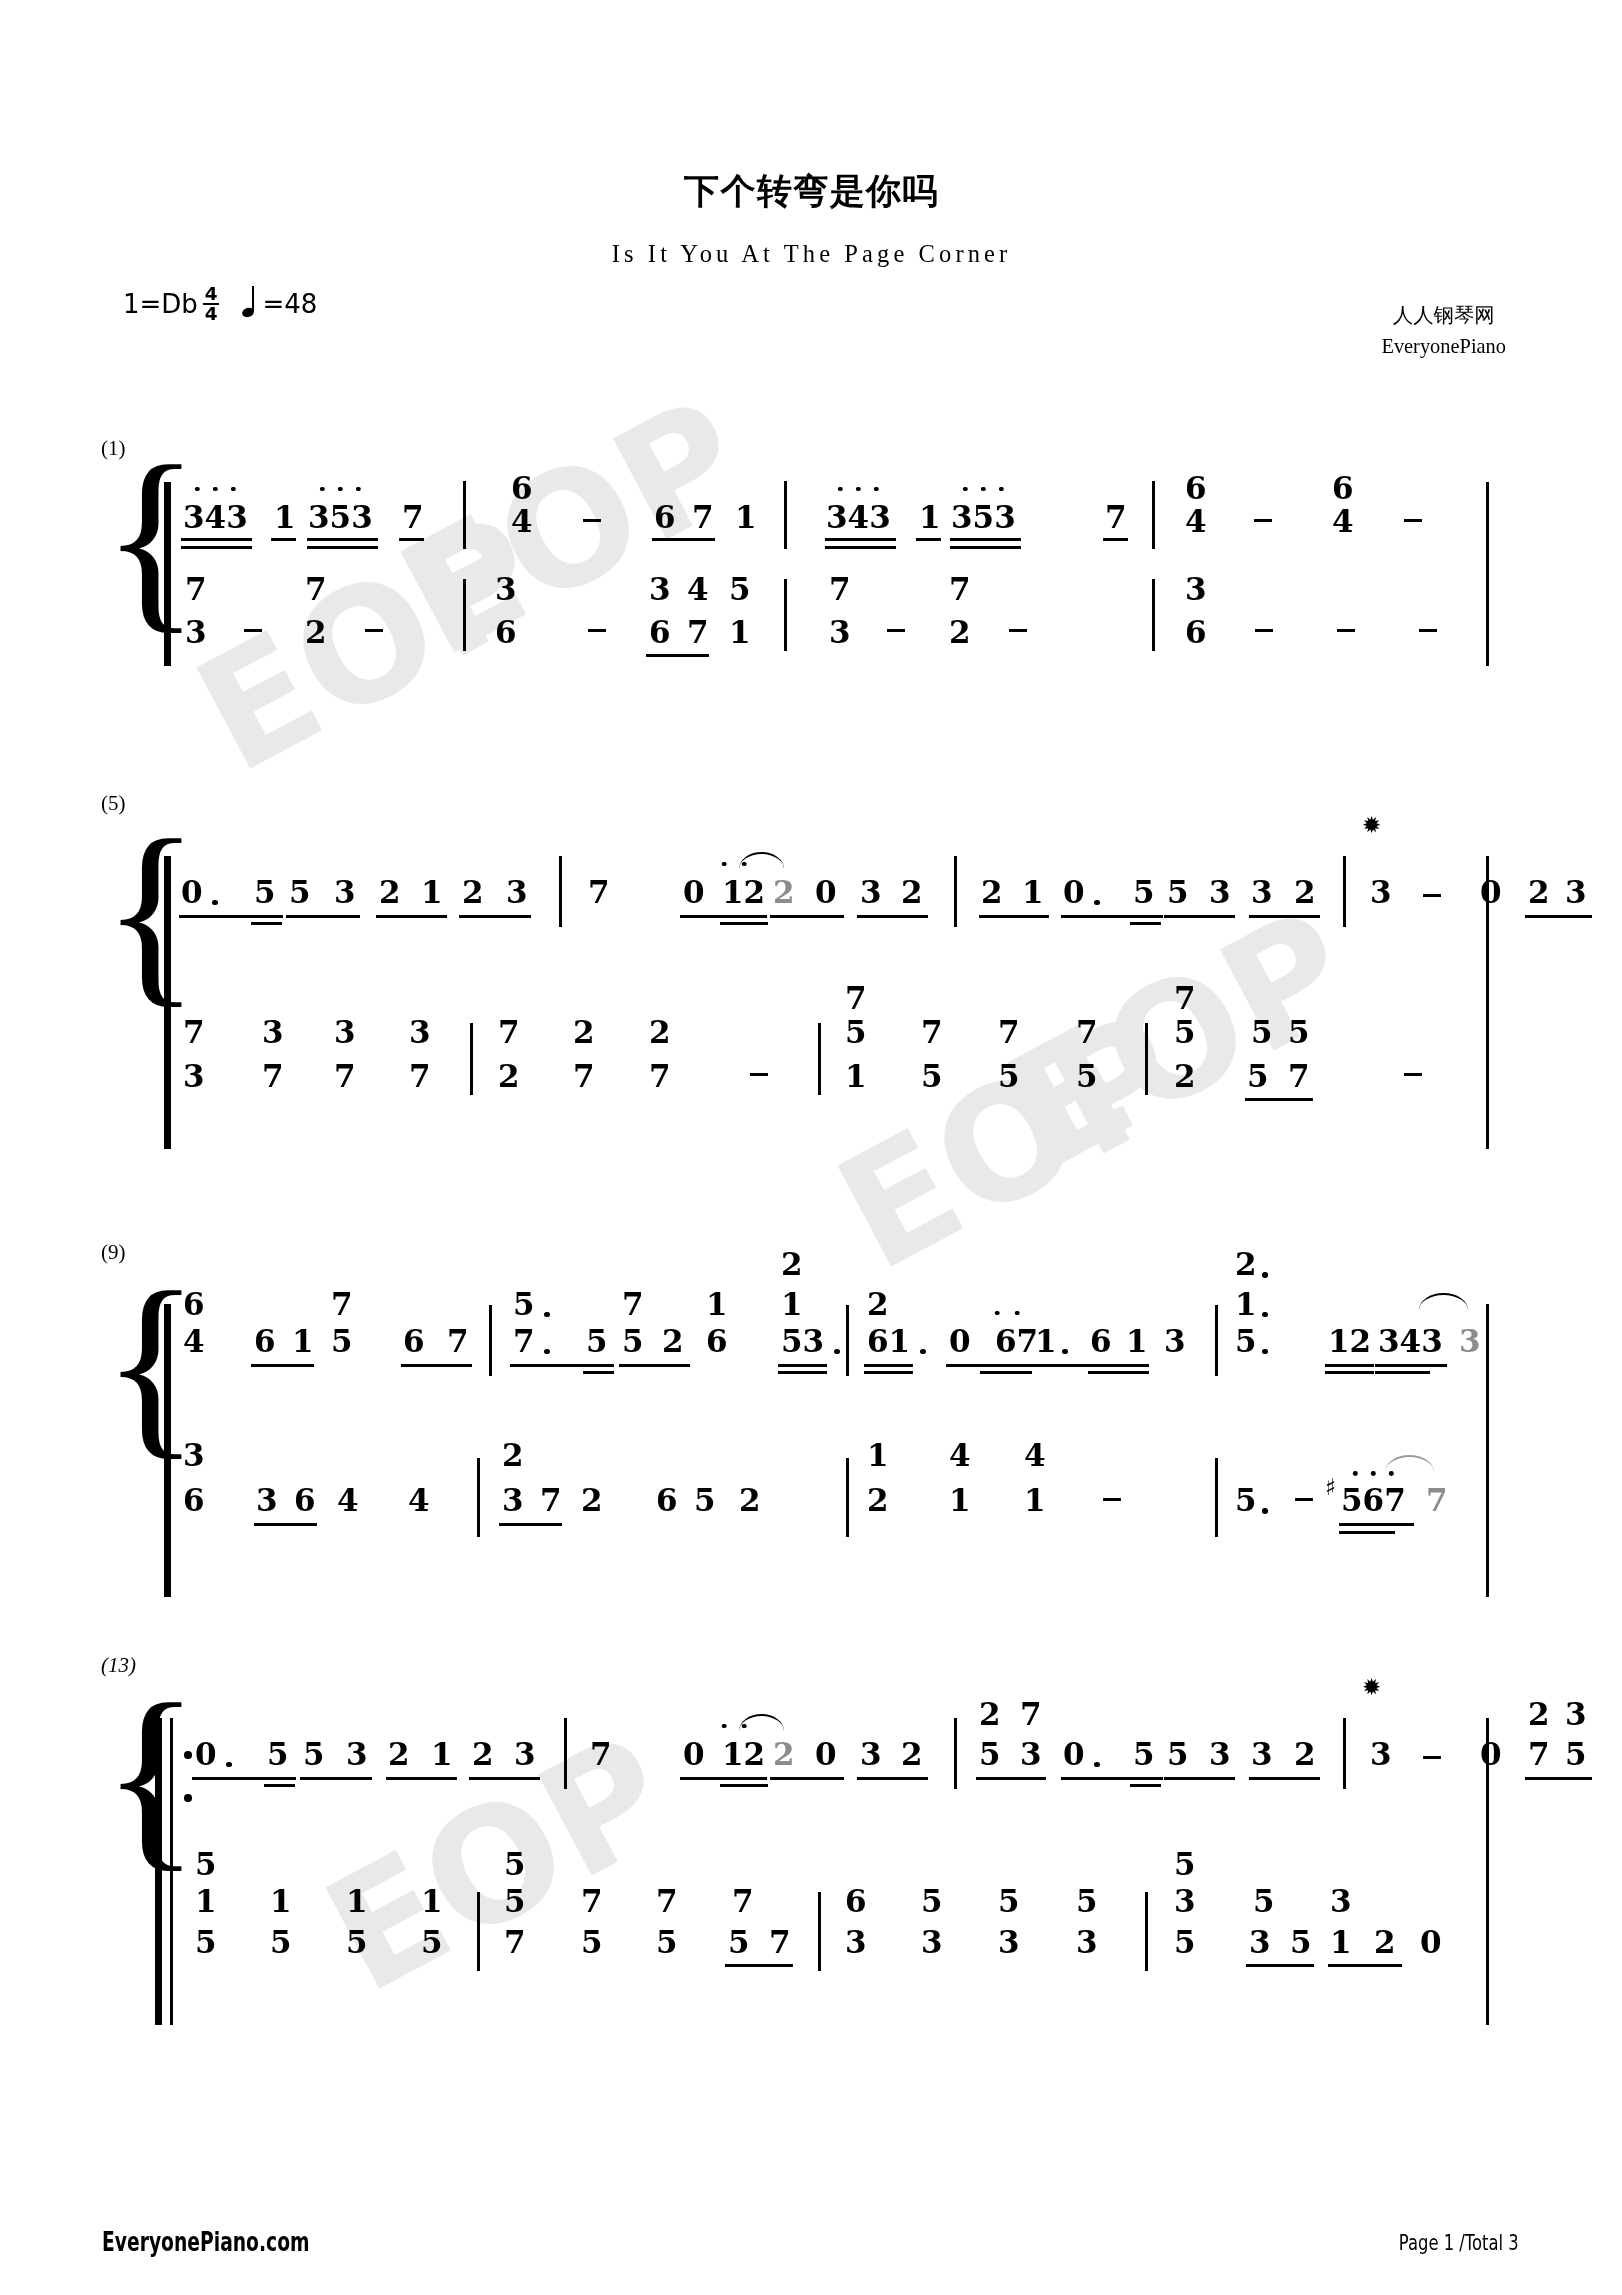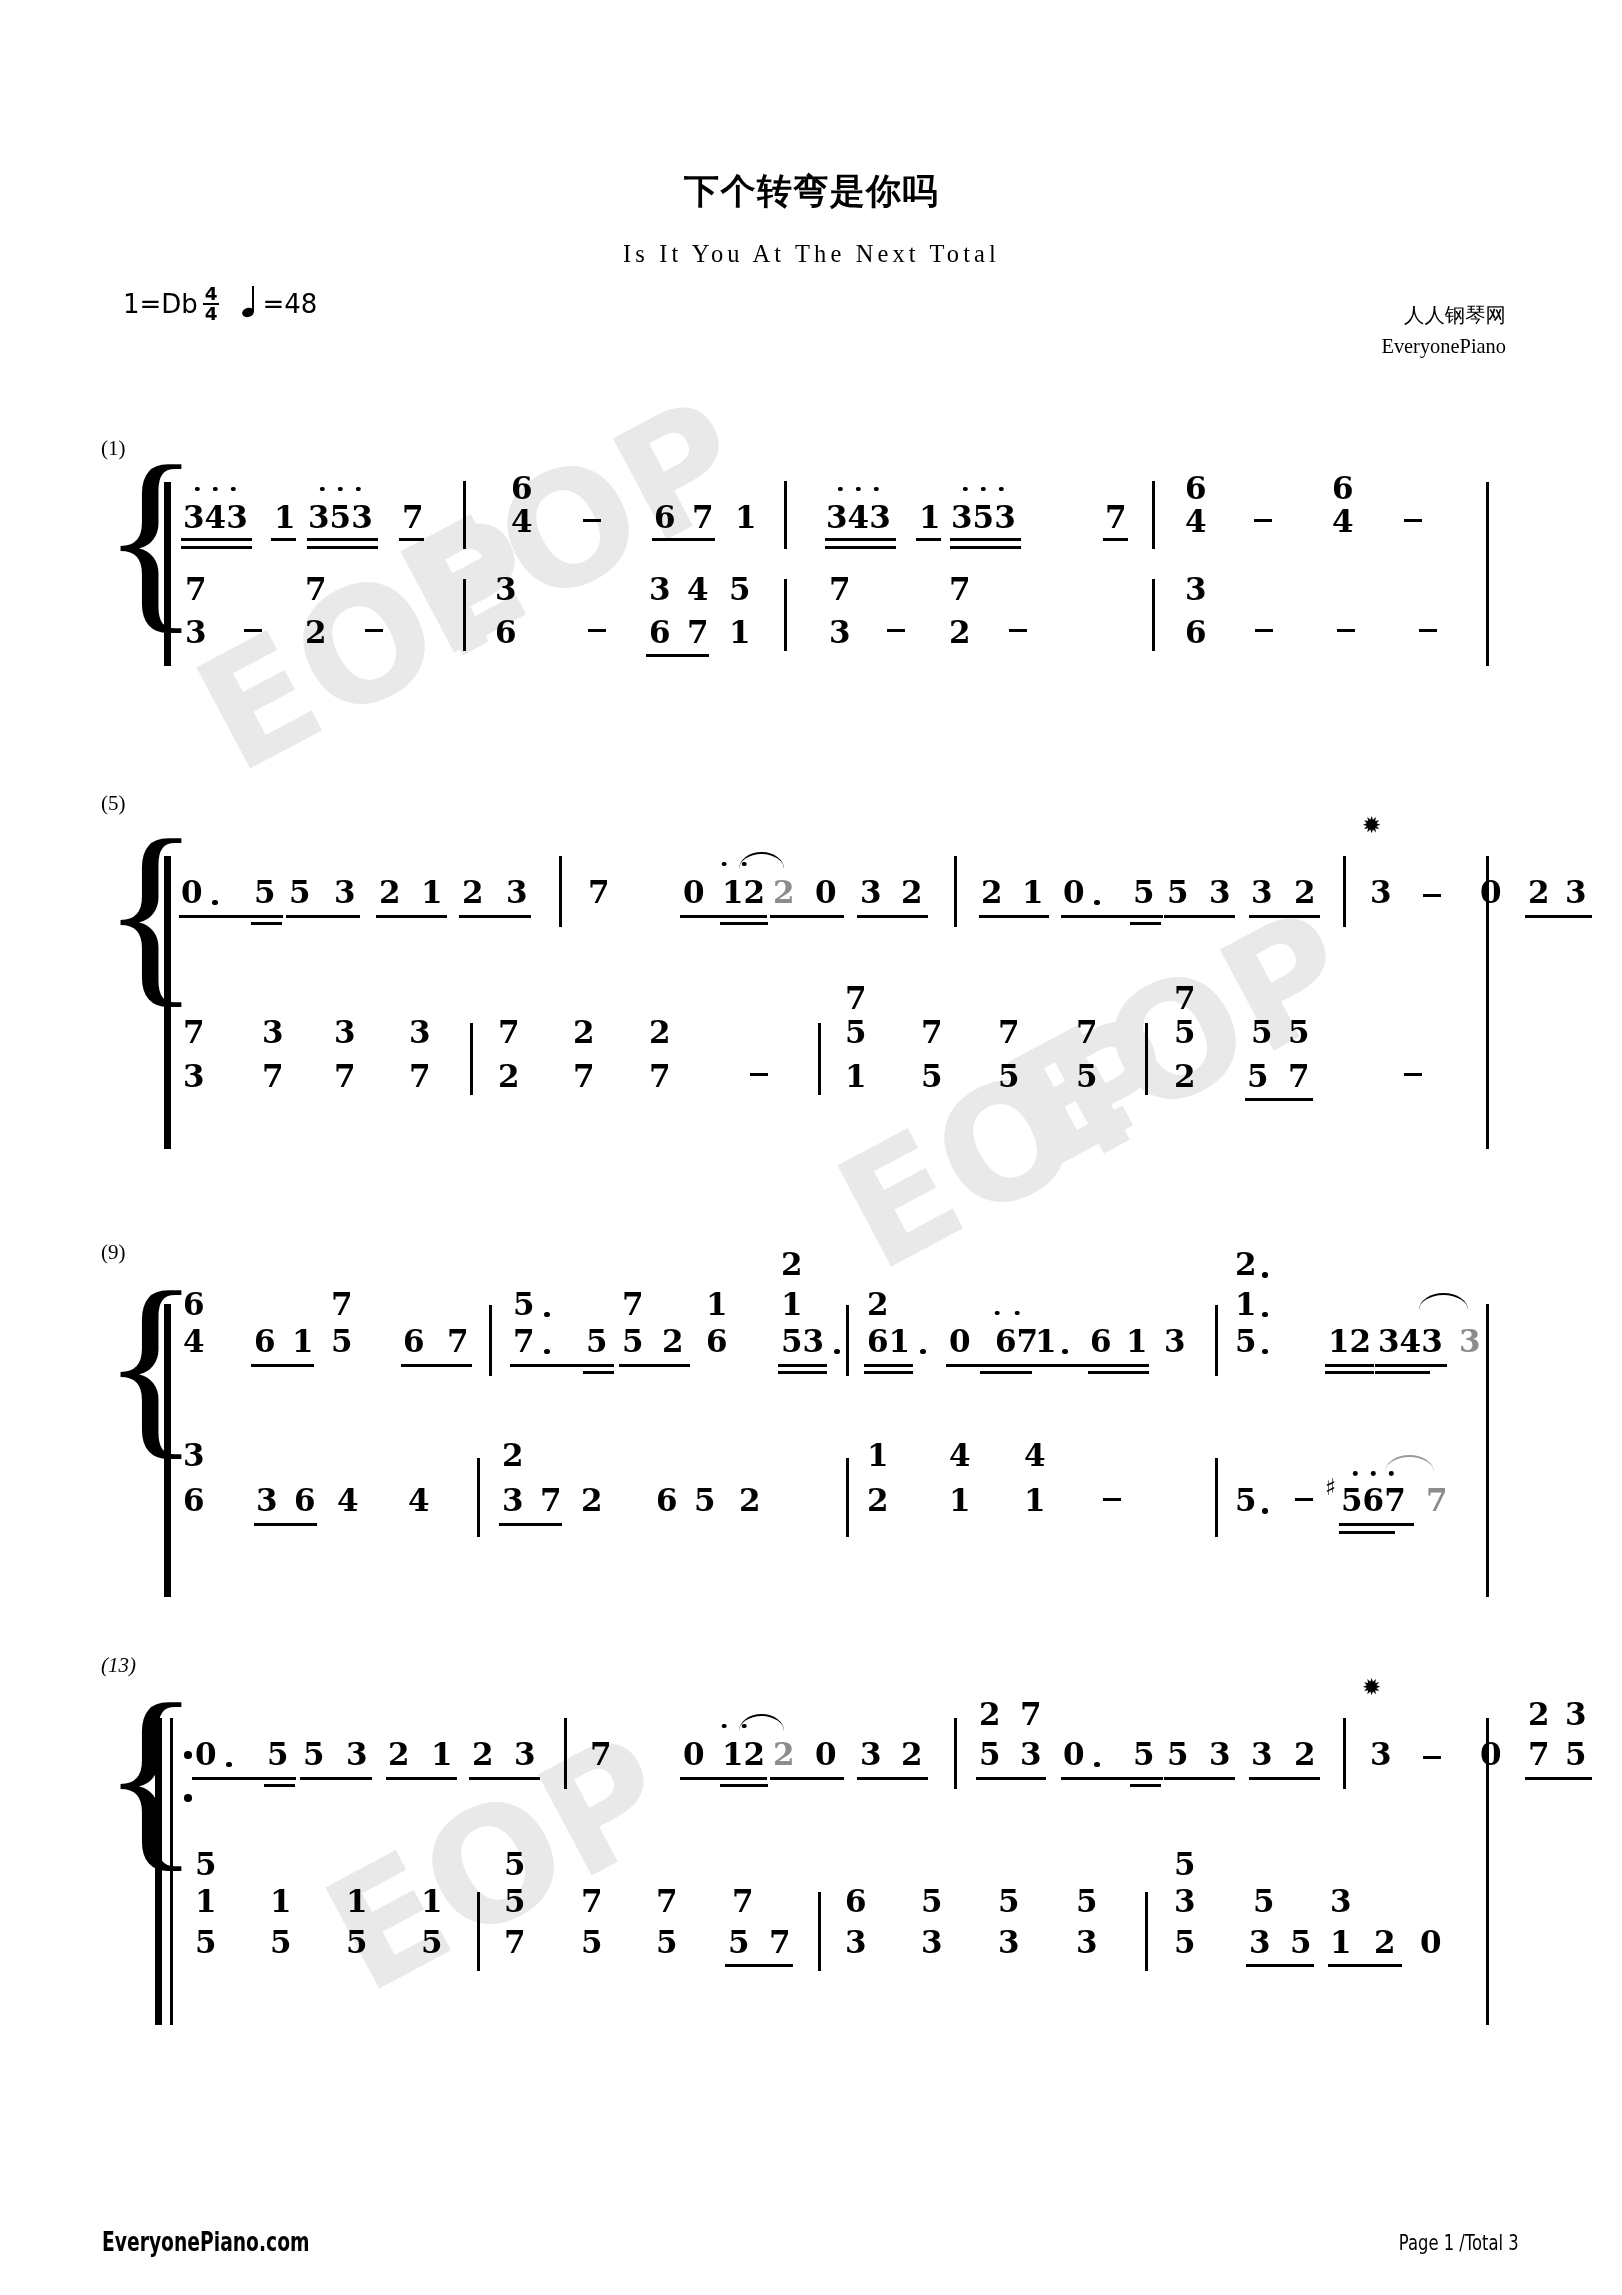--- a/index.html
+++ b/index.html
@@ -10,21 +10,21 @@
   #page-subtitle{position:absolute;left:0;right:0;top:240px;text-align:center;font-family:"Liberation Serif",serif;font-size:24.5px;letter-spacing:4.1px;}
   #key-block{position:absolute;left:123px;top:285px;font-family:"DejaVu Sans",sans-serif;font-size:26px;display:flex;align-items:center;gap:4.1px;}
   .frac{display:inline-flex;flex-direction:column;align-items:center;font-size:18.4px;font-weight:bold;line-height:1.0;margin:0 1.4px;}
   .frac .num{border-bottom:2px solid #000;padding:0 1.4px;}
   .frac .den{padding:0 1.4px;}
   #tempo-block{display:flex;align-items:center;gap:2.7px;margin-left:17.7px;font-size:26px;}
   .qnote{display:inline-block;width:17.7px;height:27px;position:relative;}
   .qnote::before{content:"";position:absolute;left:0;bottom:1.4px;width:11.6px;height:8.9px;background:#000;border-radius:50%;transform:rotate(-18deg);}
   .qnote::after{content:"";position:absolute;left:9.5px;bottom:5.5px;width:2.7px;height:26px;background:#000;}
 
-  #credit{position:absolute;right:117px;top:300px;text-align:right;line-height:1.5;}
+  #credit{position:absolute;right:117px;top:300px;text-align:center;line-height:1.5;}
   #credit .cn{font-family:"DejaVu Sans",sans-serif;font-size:20.4px;display:block;}
   #credit .en{font-family:"Liberation Serif",serif;font-size:20.4px;display:block;}
 
   
   #footer-left{position:absolute;left:102px;top:2227px;font-family:"DejaVu Sans",sans-serif;font-weight:bold;font-size:26px;transform:scaleX(.72);transform-origin:left center;}
   #footer-right{position:absolute;right:104px;top:2231px;font-family:"DejaVu Sans",sans-serif;font-size:21px;transform:scaleX(.78);transform-origin:right center;}
 
   
   .wm{position:absolute;font-family:"DejaVu Sans",sans-serif;font-weight:bold;color:#e9e9e9;z-index:0;pointer-events:none;user-select:none;}
 
@@ -73,21 +73,21 @@
   
   .sharp{position:absolute;font-size:23px;font-family:"DejaVu Serif",serif;}
 
   
   .augdot{position:absolute;width:5.5px;height:5.5px;border-radius:50%;background:#000;}
 </style>
 </head>
 <body>
 
 <div id="page-title">下个转弯是你吗</div>
-<div id="page-subtitle">Is It You At The Next Total</div>
+<div id="page-subtitle">Is It You At The Page Corner</div>
 
 <div id="key-block">
   <span>1=Db</span>
   <span class="frac">
     <span class="num">4</span>
     <span class="den">4</span>
   </span>
   <span id="tempo-block">
     <span class="qnote"></span>
     <span>=48</span>

